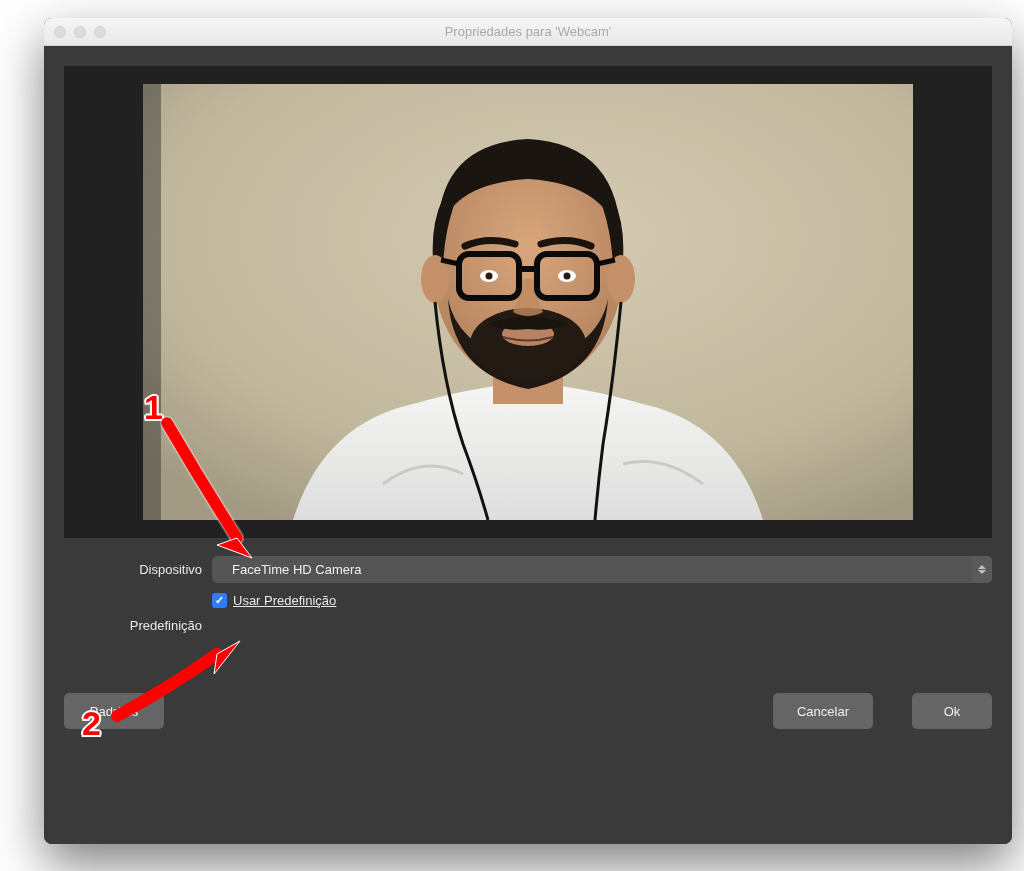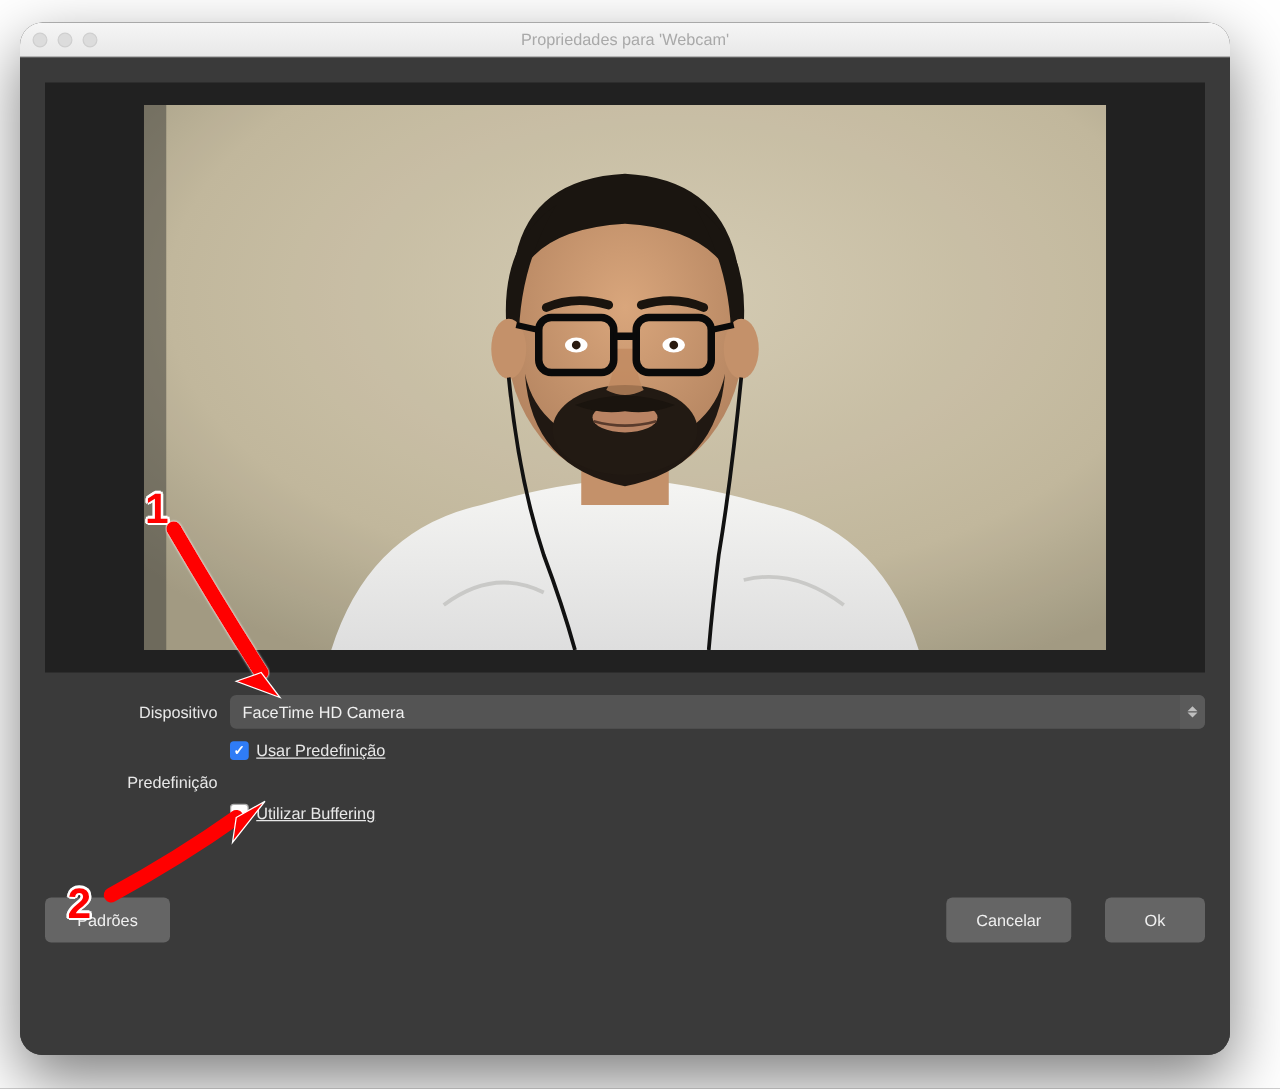--- a/index.html
+++ b/index.html
@@ -10,25 +10,25 @@
     }
     body {
       background: #fff;
       width: 1024px;
       height: 871px;
       position: relative;
     }
     .window {
       position: absolute;
       top: 18px;
-      left: 16px;
+      left: 44px;
       width: 968px;
       height: 826px;
       background: #3a3a3a;
-      border-radius: 18px;
+      border-radius: 8px;
       box-shadow: 0 20px 50px rgba(0,0,0,0.5);
       overflow: hidden;
     }
     .titlebar {
       height: 28px;
       background: linear-gradient(#f6f6f6, #e8e8e8);
       border-bottom: 1px solid #d0d0d0;
       display: flex;
       align-items: center;
       padding: 0 10px;
@@ -101,21 +101,21 @@
     }
     .form-control {
       flex: 1;
     }
     .select-box {
       height: 27px;
       background: #545454;
       border-radius: 5px;
       display: flex;
       align-items: center;
-      padding: 0 10px;
+      padding: 0 20px;
       color: #f0f0f0;
       font-size: 13px;
       position: relative;
       cursor: pointer;
     }
     .select-arrows {
       position: absolute;
       right: 0;
       top: 0;
       bottom: 0;
@@ -180,20 +180,21 @@
       border-radius: 5px;
       font-size: 13px;
       cursor: pointer;
       display: flex;
       align-items: center;
       justify-content: center;
     }
     .btn-right-group {
       margin-left: auto;
       display: flex;
+      gap: 12px;
     }
     .btn.ok { min-width: 80px; margin-left: 27px; }
     .btn.cancel { min-width: 100px; }
     .btn.defaults { min-width: 100px; }
 
     
     .annotation {
       position: absolute;
       pointer-events: none;
       font-family: Arial, sans-serif;
@@ -309,24 +310,20 @@
 
       <div class="checkbox-row">
         <div class="checkbox checked">✓</div>
         <div class="checkbox-label">Usar Predefinição</div>
       </div>
 
       <div class="form-row">
         <div class="form-label">Predefinição</div>
       </div>
 
-      <div class="checkbox-row">
-        <div class="checkbox unchecked"></div>
-        <div class="checkbox-label">Utilizar Buffering</div>
-      </div>
 
       <div class="button-row">
         <button class="btn defaults">Padrões</button>
         <div class="btn-right-group">
           <button class="btn cancel">Cancelar</button>
           <button class="btn ok">Ok</button>
         </div>
       </div>
     </div>
   </div>

